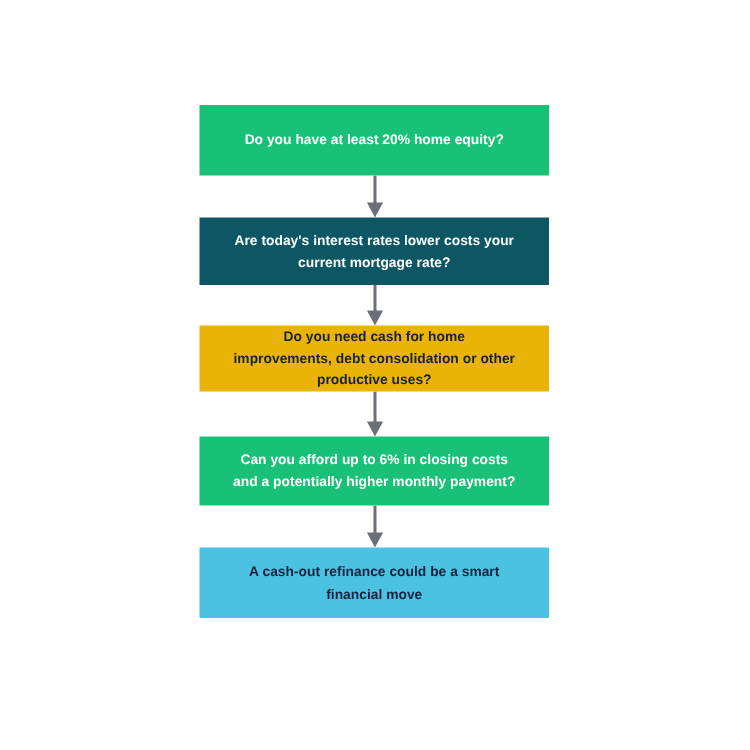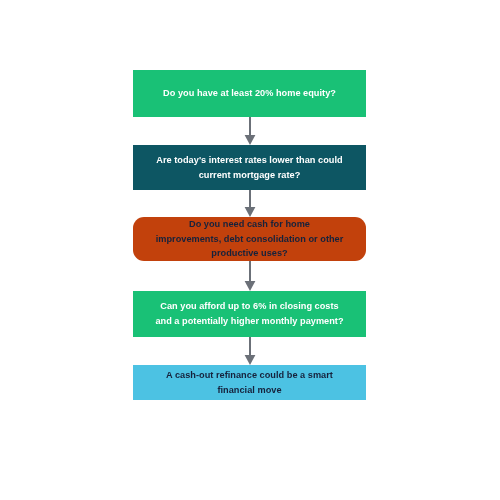--- a/index.html
+++ b/index.html
@@ -41,21 +41,21 @@
   .flow-node .node-label {
     display: block;
     width: 100%;
   }
 
   
   #node-1 { top: 70px;  height: 47px; }
   #node-2 { top: 145px; height: 45px; }
   #node-3 { top: 217px; height: 44px; }
   #node-4 { top: 291px; height: 46px; }
-  #node-5 { top: 365px; height: 35px; }
+  #node-5 { top: 365px; height: 47px; }
 
   
   .flow-arrow {
     position: absolute;
     left: 243px;
     width: 14px;
     pointer-events: none;
   }
   #arrow-1 { top: 117px; height: 28px; }
   #arrow-2 { top: 190px; height: 27px; }
@@ -74,31 +74,31 @@
   </div>
 
   <div class="flow-arrow" id="arrow-1">
     <svg viewBox="0 0 14 28" preserveAspectRatio="none" aria-hidden="true">
       <line x1="7" y1="0" x2="7" y2="20" stroke="#6b7078" stroke-width="2"></line>
       <polygon points="7,28 1.6,18 12.4,18" fill="#6b7078"></polygon>
     </svg>
   </div>
 
   <div class="flow-node" id="node-2" style="background:#0d5663; color:#ffffff;">
-    <span class="node-label">Are today's interest rates lower than could current mortgage rate?</span>
+    <span class="node-label">Are today's interest rates lower costs your current mortgage rate?</span>
   </div>
 
   <div class="flow-arrow" id="arrow-2">
     <svg viewBox="0 0 14 27" preserveAspectRatio="none" aria-hidden="true">
       <line x1="7" y1="0" x2="7" y2="19" stroke="#6b7078" stroke-width="2"></line>
       <polygon points="7,27 1.6,17 12.4,17" fill="#6b7078"></polygon>
     </svg>
   </div>
 
-  <div class="flow-node" id="node-3" style="background:#c2410c; color:#16223c;border-radius:11px;">
+  <div class="flow-node" id="node-3" style="background:#eab308; color:#16223c;">
     <span class="node-label">Do you need cash for home improvements, debt consolidation or other productive uses?</span>
   </div>
 
   <div class="flow-arrow" id="arrow-3">
     <svg viewBox="0 0 14 30" preserveAspectRatio="none" aria-hidden="true">
       <line x1="7" y1="0" x2="7" y2="22" stroke="#6b7078" stroke-width="2"></line>
       <polygon points="7,30 1.6,20 12.4,20" fill="#6b7078"></polygon>
     </svg>
   </div>
 

